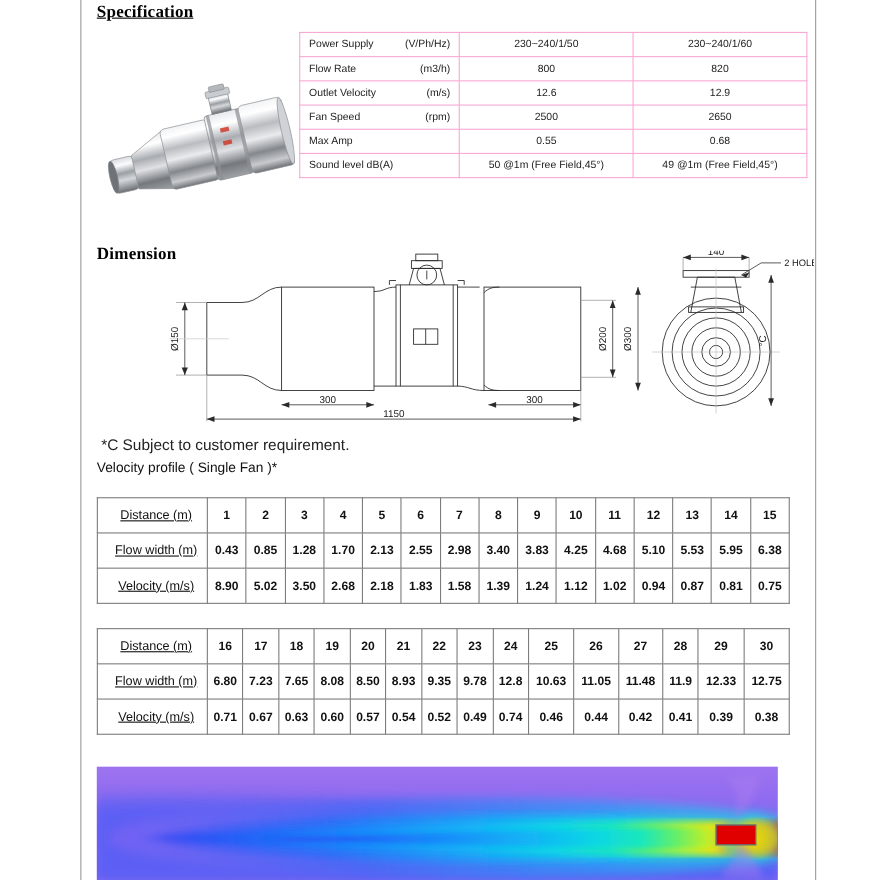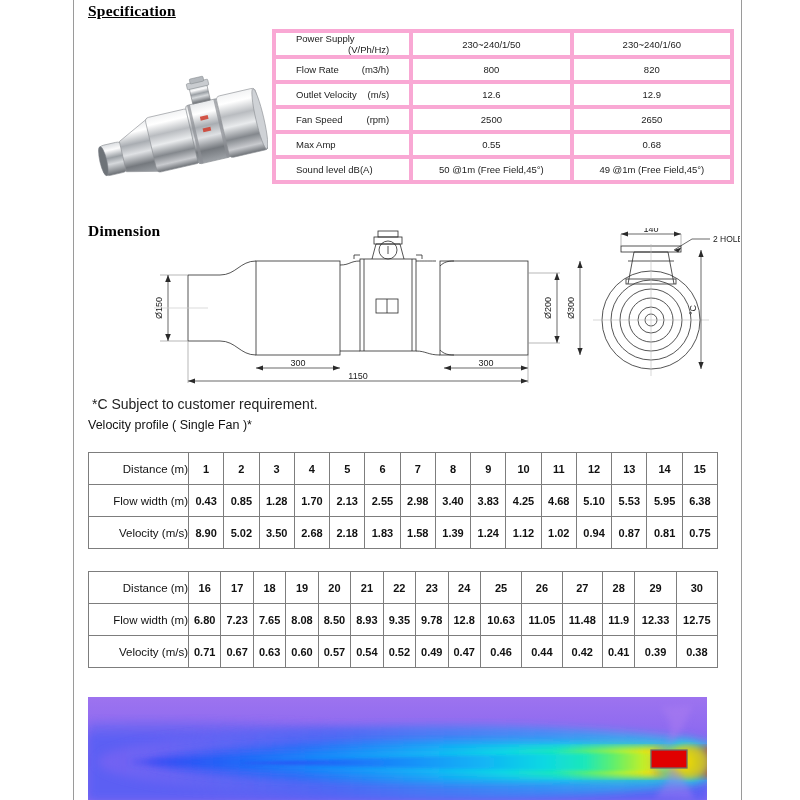--- a/index.html
+++ b/index.html
@@ -54,23 +54,23 @@
   
   table.spec {
     position: absolute;
     left: 272px; top: 29px;
     width: 462px;
     border-collapse: collapse;
     font-size: 9.5px;
     background: #fff;
   }
   table.spec td {
-    border: 4px solid #f9a8d4;
+    border: 1px solid #f9a8d4;
     height: 21px;
-    padding: 0 20px;
+    padding: 0 8px;
     white-space: nowrap;
     color: #222;
   }
   table.spec td.lab {
     width: 150px;
     position: relative;
   }
   table.spec td.lab .nm { display:inline-block; }
   table.spec td.lab .un { float: right; }
   table.spec td.val {
@@ -114,25 +114,26 @@
   table.vel td {
     border: 1px solid #7d7d7d;
     height: 31px;
     text-align: center;
     font-weight: bold;
     color: #111;
     padding: 0;
   }
   table.vel td.rowlab {
     width: 92px;
-    text-align: right;
+    text-align: center;
     padding-left: 7px;
     font-weight: normal;
     font-size: 11.5px;
     white-space: nowrap;
+    text-decoration: underline;
   }
 
   
   .heat-wrap {
     position: absolute;
     left: 88px; top: 697px;
     width: 619px; height: 103px;
     overflow: hidden;
     background: #8f6fe8;
   }
@@ -474,21 +475,21 @@
       <tr>
         <td class="rowlab">Velocity (m/s)</td>
         <td>0.71</td>
         <td>0.67</td>
         <td>0.63</td>
         <td>0.60</td>
         <td>0.57</td>
         <td>0.54</td>
         <td>0.52</td>
         <td>0.49</td>
-        <td>0.47</td>
+        <td>0.74</td>
         <td>0.46</td>
         <td>0.44</td>
         <td>0.42</td>
         <td>0.41</td>
         <td>0.39</td>
         <td>0.38</td>
       </tr>
     </tbody>
   </table>
 

